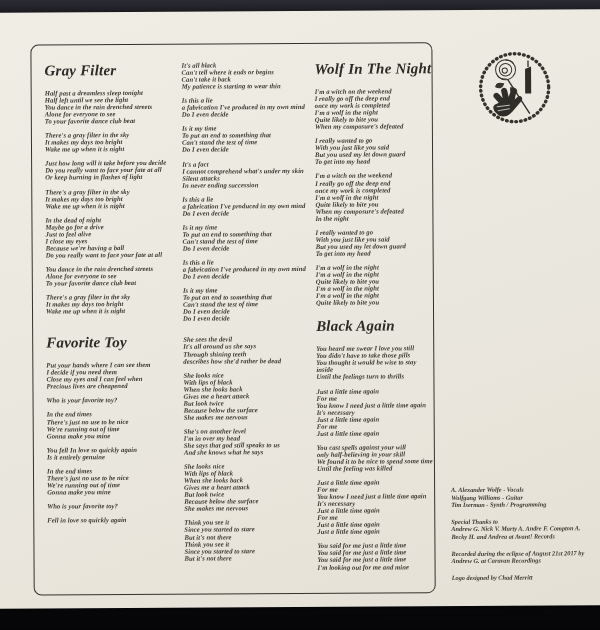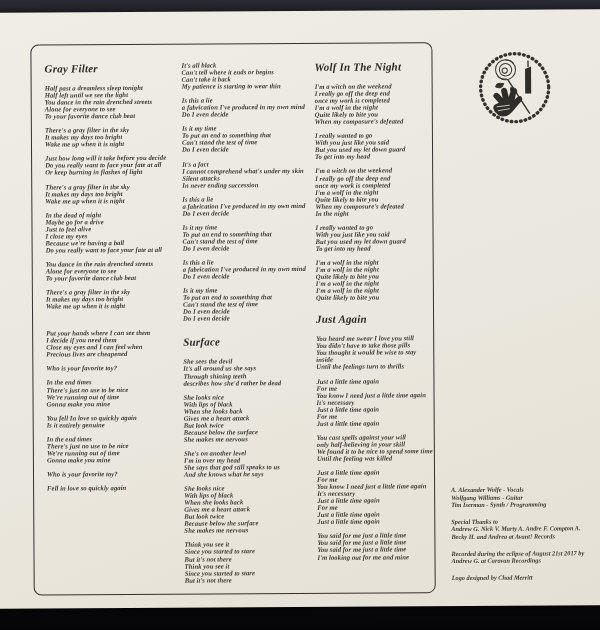--- a/index.html
+++ b/index.html
@@ -10,21 +10,21 @@
   .paper{position:absolute;left:-6px;top:11px;width:612px;height:596px;
        background:linear-gradient(160deg,#f0ede5 0%,#eae7de 55%,#e4e0d5 100%);
        transform:rotate(-0.35deg);transform-origin:50% 50%;
        box-shadow:0 2px 6px rgba(0,0,0,0.6);}
   .lyric-box{position:absolute;left:38px;top:32px;width:400px;height:549px;
        border:1px solid #34322c;border-radius:8px;}
   .col{position:absolute;top:17px;}
   .col-1{left:13px;width:138px;}
   .col-2{left:150px;width:134px;}
   .col-3{left:283px;width:118px;}
-  .song-title{font-size:11px;font-weight:bold;font-style:italic;color:#2b2a25;
+  .song-title{font-size:15px;font-weight:bold;font-style:italic;color:#2b2a25;
        margin:0 0 10px 0;letter-spacing:.2px;}
   .stanza{font-size:6.7px;font-style:italic;font-weight:bold;color:#3b3931;
        line-height:7.05px;margin:0 0 7px 0;letter-spacing:.05px;}
   .song + .song{margin-top:20px;}
   .col-2 .song + .song{margin-top:14px;}
   .col-3 .song + .song{margin-top:12px;}
   .margin-area{position:absolute;left:452px;top:0;width:154px;height:596px;}
   .logo{position:absolute;left:28px;top:36px;width:84px;height:84px;}
   .credits{position:absolute;left:4px;top:476px;width:150px;}
   .credit-group{font-size:6.3px;font-style:italic;font-weight:bold;color:#3b3931;
@@ -42,20 +42,21 @@
             <h2 class="song-title">Gray Filter</h2>
             <p class="stanza">Half past a dreamless sleep tonight<br>Half left until we see the light<br>You dance in the rain drenched streets<br>Alone for everyone to see<br>To your favorite dance club beat</p>
             <p class="stanza">There's a gray filter in the sky<br>It makes my days too bright<br>Wake me up when it is night</p>
             <p class="stanza">Just how long will it take before you decide<br>Do you really want to face your fate at all<br>Or keep burning in flashes of light</p>
             <p class="stanza">There's a gray filter in the sky<br>It makes my days too bright<br>Wake me up when it is night</p>
             <p class="stanza">In the dead of night<br>Maybe go for a drive<br>Just to feel alive<br>I close my eyes<br>Because we're having a ball<br>Do you really want to face your fate at all</p>
             <p class="stanza">You dance in the rain drenched streets<br>Alone for everyone to see<br>To your favorite dance club beat</p>
             <p class="stanza">There's a gray filter in the sky<br>It makes my days too bright<br>Wake me up when it is night</p>
           </div>
           <div class="song">
+            <h2 class="song-title">Favorite Toy</h2>
             <p class="stanza">Put your hands where I can see them<br>I decide if you need them<br>Close my eyes and I can feel when<br>Precious lives are cheapened</p>
             <p class="stanza">Who is your favorite toy?</p>
             <p class="stanza">In the end times<br>There's just no use to be nice<br>We're running out of time<br>Gonna make you mine</p>
             <p class="stanza">You fell In love so quickly again<br>Is it entirely genuine</p>
             <p class="stanza">In the end times<br>There's just no use to be nice<br>We're running out of time<br>Gonna make you mine</p>
             <p class="stanza">Who is your favorite toy?</p>
             <p class="stanza">Fell in love so quickly again</p>
           </div>
         </div>
       <div class="col col-2">
@@ -63,39 +64,38 @@
             <p class="stanza">It's all black<br>Can't tell where it ends or begins<br>Can't take it back<br>My patience is starting to wear thin</p>
             <p class="stanza">Is this a lie<br>a fabrication I've produced in my own mind<br>Do I even decide</p>
             <p class="stanza">Is it my time<br>To put an end to something that<br>Can't stand the test of time<br>Do I even decide</p>
             <p class="stanza">It's a fact<br>I cannot comprehend what's under my skin<br>Silent attacks<br>In never ending succession</p>
             <p class="stanza">Is this a lie<br>a fabrication I've produced in my own mind<br>Do I even decide</p>
             <p class="stanza">Is it my time<br>To put an end to something that<br>Can't stand the test of time<br>Do I even decide</p>
             <p class="stanza">Is this a lie<br>a fabrication I've produced in my own mind<br>Do I even decide</p>
             <p class="stanza">Is it my time<br>To put an end to something that<br>Can't stand the test of time<br>Do I even decide<br>Do I even decide</p>
           </div>
           <div class="song">
-            <h2 class="song-title">Surface</h2>
             <p class="stanza">She sees the devil<br>It's all around us she says<br>Through shining teeth<br>describes how she'd rather be dead</p>
             <p class="stanza">She looks nice<br>With lips of black<br>When she looks back<br>Gives me a heart attack<br>But look twice<br>Because below the surface<br>She makes me nervous</p>
             <p class="stanza">She's on another level<br>I'm in over my head<br>She says that god still speaks to us<br>And she knows what he says</p>
             <p class="stanza">She looks nice<br>With lips of black<br>When she looks back<br>Gives me a heart attack<br>But look twice<br>Because below the surface<br>She makes me nervous</p>
             <p class="stanza">Think you see it<br>Since you started to stare<br>But it's not there<br>Think you see it<br>Since you started to stare<br>But it's not there</p>
           </div>
         </div>
       <div class="col col-3">
           <div class="song">
             <h2 class="song-title">Wolf In The Night</h2>
             <p class="stanza">I'm a witch on the weekend<br>I really go off the deep end<br>once my work is completed<br>I'm a wolf in the night<br>Quite likely to bite you<br>When my composure's defeated</p>
             <p class="stanza">I really wanted to go<br>With you just like you said<br>But you used my let down guard<br>To get into my head</p>
             <p class="stanza">I'm a witch on the weekend<br>I really go off the deep end<br>once my work is completed<br>I'm a wolf in the night<br>Quite likely to bite you<br>When my composure's defeated<br>In the night</p>
             <p class="stanza">I really wanted to go<br>With you just like you said<br>But you used my let down guard<br>To get into my head</p>
             <p class="stanza">I'm a wolf in the night<br>I'm a wolf in the night<br>Quite likely to bite you<br>I'm a wolf in the night<br>I'm a wolf in the night<br>Quite likely to bite you</p>
           </div>
           <div class="song">
-            <h2 class="song-title">Just Again</h2>
+            <h2 class="song-title">Black Again</h2>
             <p class="stanza">You heard me swear I love you still<br>You didn't have to take those pills<br>You thought it would be wise to stay inside<br>Until the feelings turn to thrills</p>
             <p class="stanza">Just a little time again<br>For me<br>You know I need just a little time again<br>It's necessary<br>Just a little time again<br>For me<br>Just a little time again</p>
             <p class="stanza">You cast spells against your will<br>only half-believing in your skill<br>We found it to be nice to spend some time<br>Until the feeling was killed</p>
             <p class="stanza">Just a little time again<br>For me<br>You know I need just a little time again<br>It's necessary<br>Just a little time again<br>For me<br>Just a little time again<br>Just a little time again</p>
             <p class="stanza">You said for me just a little time<br>You said for me just a little time<br>You said for me just a little time<br>I'm looking out for me and mine</p>
           </div>
         </div>
     </div>
 
     <div class="margin-area">

